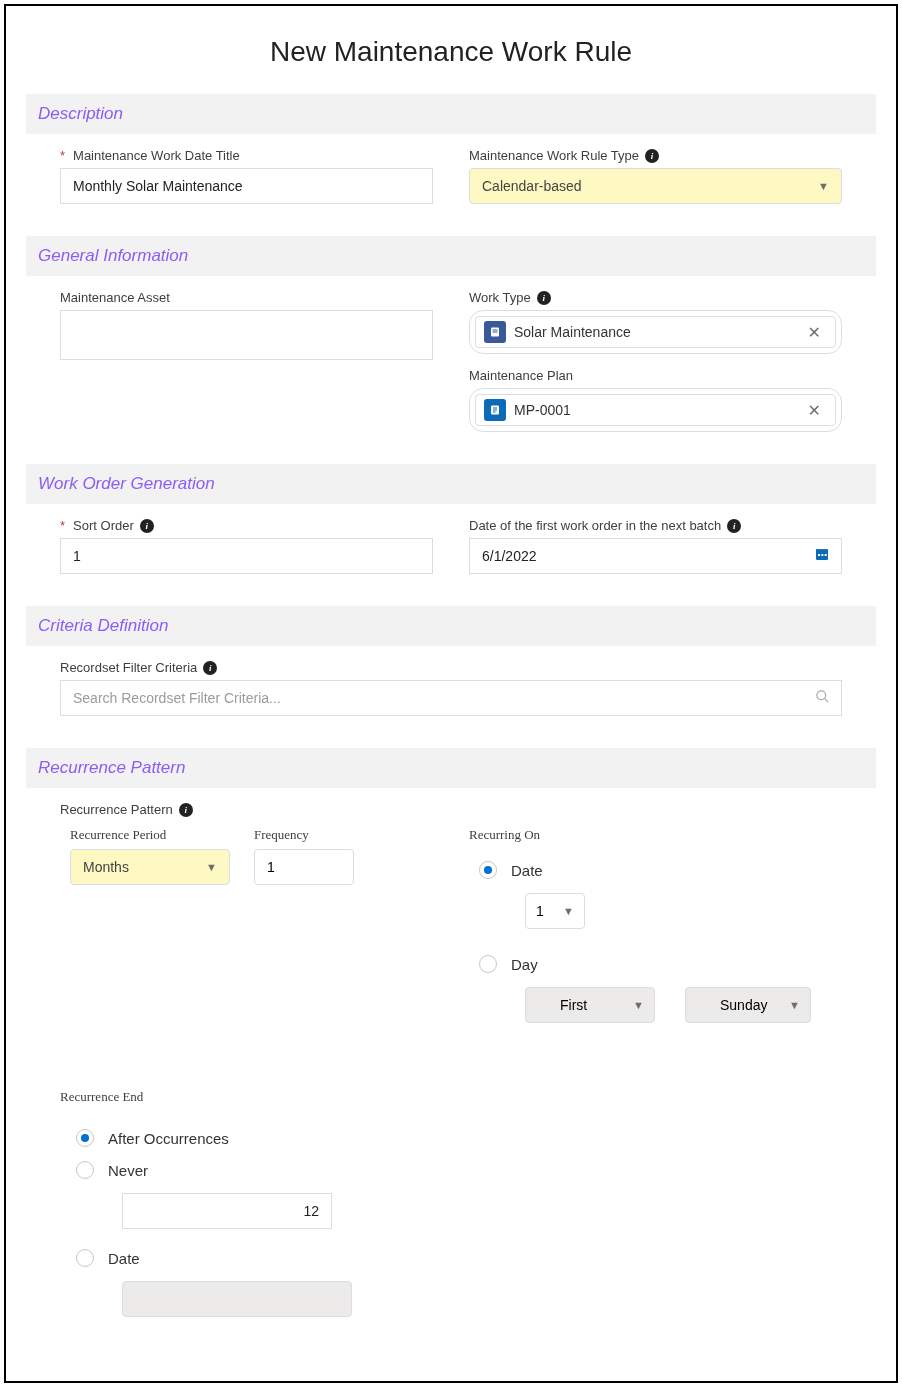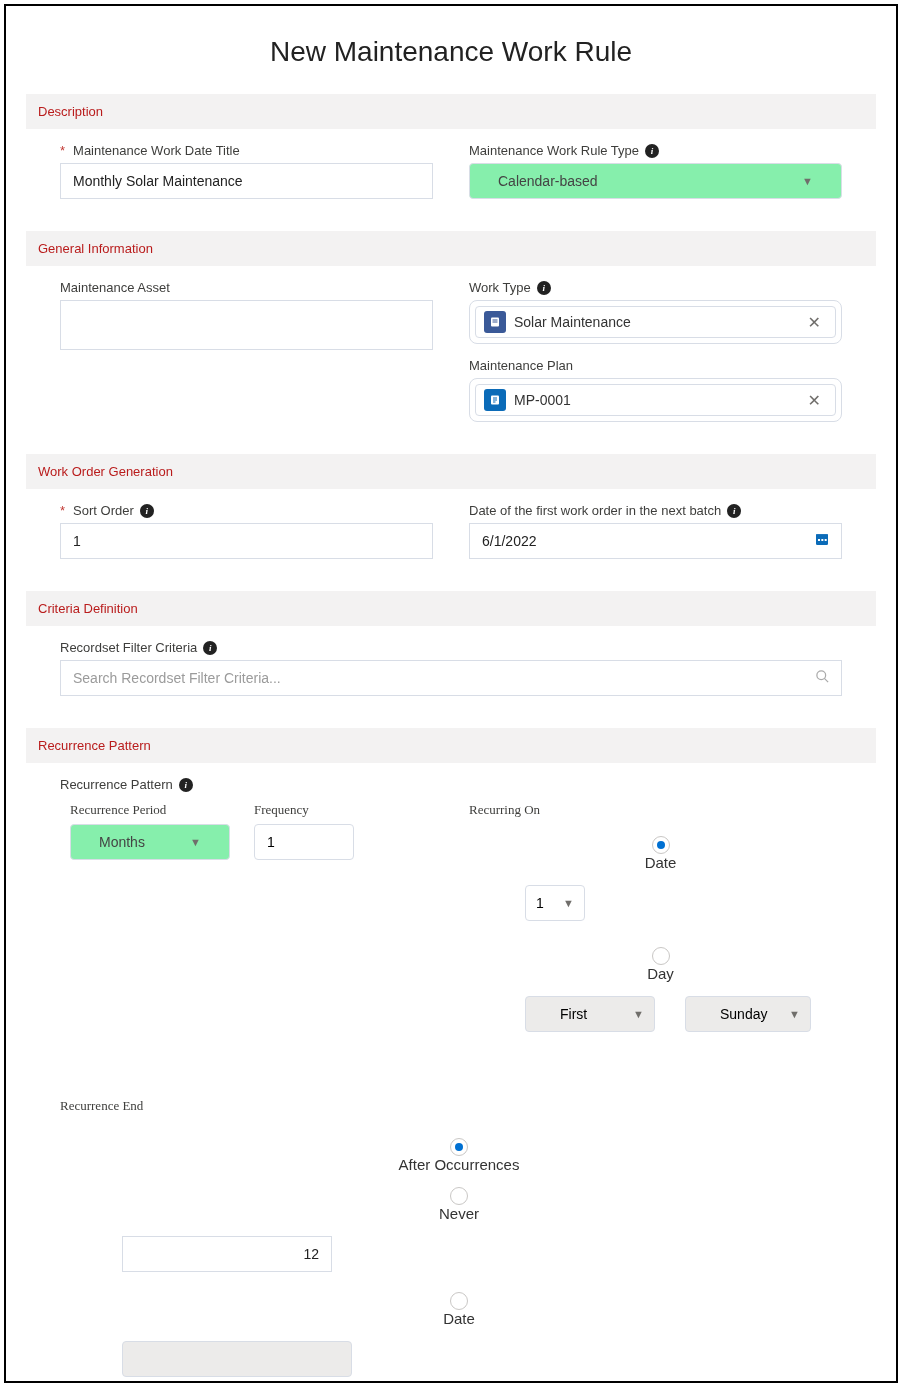--- a/index.html
+++ b/index.html
@@ -19,24 +19,25 @@
   .title {
     text-align: center;
     font-size: 28px;
     color: #222;
     margin-bottom: 26px;
     font-weight: 400;
   }
   .section-header {
     background: #f3f2f2;
     padding: 10px 12px;
-    font-size: 13px;
-    color: #b91c1c;
+    font-size: 17px;
+    color: #8b5cf6;
     margin-bottom: 14px;
     font-weight: 400;
+    font-style: italic;
   }
   .section-body {
     padding: 0 34px 18px 34px;
   }
   .row {
     display: flex;
     gap: 36px;
   }
   .col {
     flex: 1;
@@ -81,38 +82,38 @@
     background: #fff;
     height: 36px;
   }
   .input.tall {
     height: 50px;
   }
   .select {
     width: 100%;
     border: 1px solid #d8dde6;
     border-radius: 4px;
-    padding: 8px 28px;
+    padding: 8px 12px;
     font-size: 14px;
     color: #444;
-    background: #86efac;
+    background: #fef9c3;
     height: 36px;
     display: flex;
     align-items: center;
     justify-content: space-between;
     cursor: pointer;
   }
   .chev {
     color: #706e6b;
     font-size: 11px;
   }
   .lookup-pill {
     width: 100%;
     border: 1px solid #d8dde6;
-    border-radius: 8px;
+    border-radius: 14px;
     padding: 5px;
     display: flex;
     align-items: center;
     background: #fff;
   }
   .pill-inner {
     flex: 1;
     display: flex;
     align-items: center;
     gap: 8px;
@@ -179,22 +180,22 @@
   }
   .sublabel {
     font-size: 13px;
     color: #3e3e3c;
     margin-bottom: 6px;
     font-family: Liberation Serif, serif;
   }
   .radio-row {
     display: flex;
     align-items: center;
+    gap: 14px;
     margin-bottom: 14px;
-    flex-direction: column;
   }
   .radio {
     width: 18px;
     height: 18px;
     border-radius: 50%;
     border: 1px solid #c9c7c5;
     display: inline-flex;
     align-items: center;
     justify-content: center;
     background: #fff;

